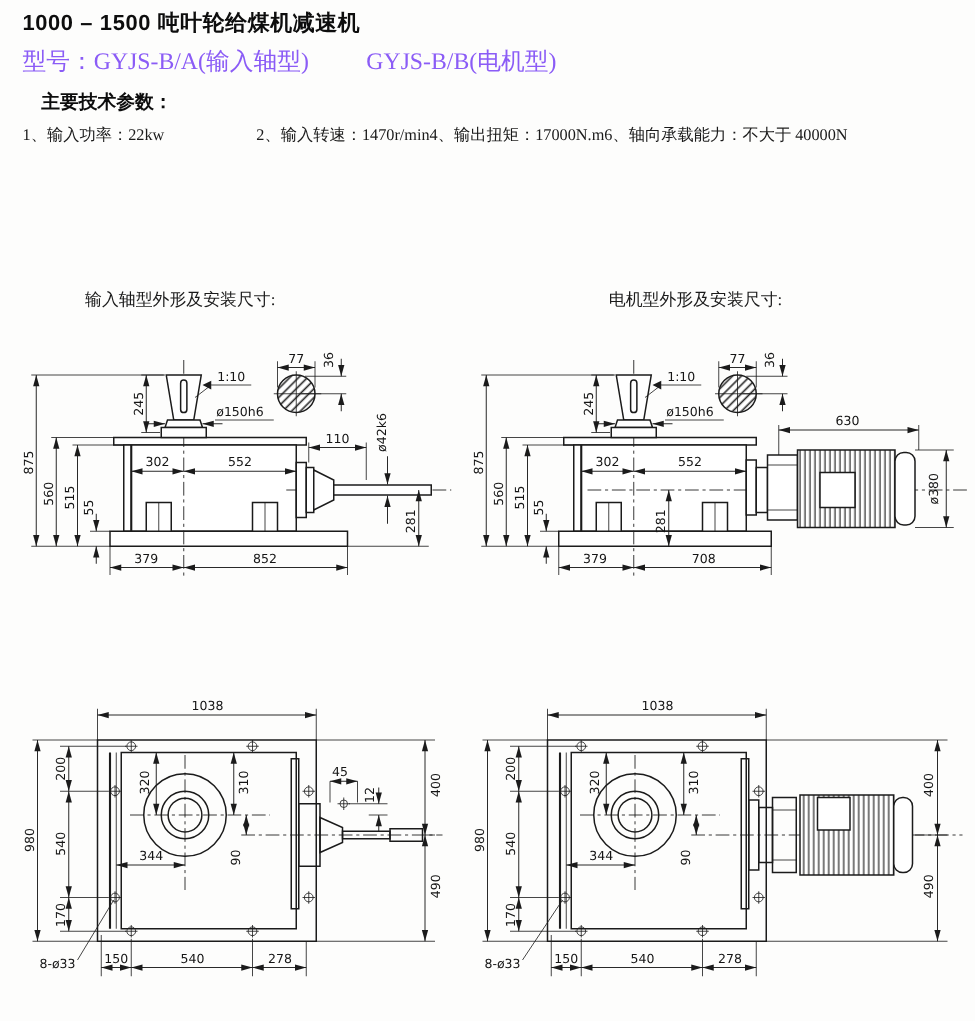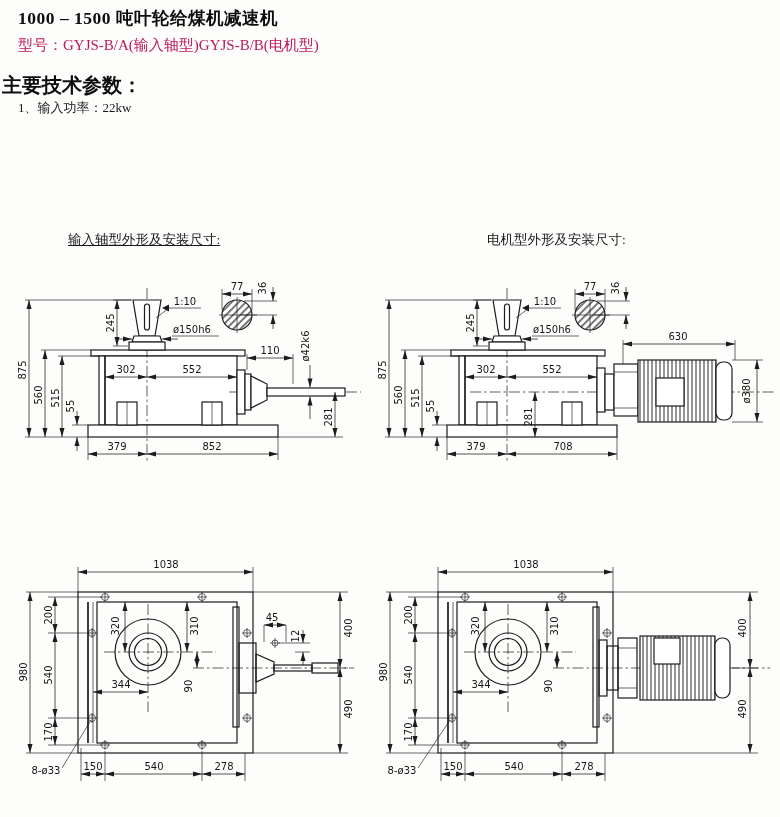--- a/index.html
+++ b/index.html
@@ -1,28 +1,28 @@
 <!DOCTYPE html>
 <html><head>
 <meta charset="utf-8">
 <style>
   html,body{margin:0;padding:0;background:#ffffff;}
   .page{position:relative;width:780px;height:817px;background:#fdfdfc;overflow:hidden;
         font-family:"Liberation Serif","DejaVu Serif",serif;color:#111;}
-  .title{position:absolute;left:18px;top:6px;font-family:Liberation Serif, serif;
+  .title{position:absolute;left:18px;top:6px;font-family:Liberation Sans, sans-serif;
          font-weight:bold;font-size:17.5px;letter-spacing:0.5px;color:#0d0d0d;}
-  .model-line{position:absolute;left:18px;top:36px;font-size:15px;display:flex;color:#be185d;}
-  .params-heading{position:absolute;left:2px;top:72px;font-family:"Liberation Sans","DejaVu Sans",sans-serif;
-         font-weight:bold;font-size:20px;color:#0d0d0d;}
+  .model-line{position:absolute;left:18px;top:36px;font-size:19px;display:flex;gap:46px;color:#8b5cf6;}
+  .params-heading{position:absolute;left:33px;top:72px;font-family:"Liberation Sans","DejaVu Sans",sans-serif;
+         font-weight:bold;font-size:15px;color:#0d0d0d;}
   .params{position:absolute;left:18px;top:97px;display:flex;font-size:13px;color:#1a1a1a;}
   .params .col{display:flex;flex-direction:row;}
   .params .col1{width:187px;}
   .params .col div{line-height:21.5px;}
   .sec-label{position:absolute;top:231px;font-size:13.5px;color:#1a1a1a;}
-  .sec-label.left{left:68px;text-decoration:underline;}
+  .sec-label.left{left:68px;}
   .sec-label.right{left:440px;margin-left:47px;}
   svg.drw{position:absolute;overflow:visible;}
   .o{fill:#ffffff;stroke:#1b1b1b;stroke-width:1.2;}
   .oo{fill:none;stroke:#1b1b1b;stroke-width:1.2;}
   .o2{fill:none;stroke:#1b1b1b;stroke-width:1.7;}
   .e{fill:none;stroke:#1b1b1b;stroke-width:0.65;}
   .d{fill:none;stroke:#1b1b1b;stroke-width:0.75;}
   .c{fill:none;stroke:#1b1b1b;stroke-width:0.7;stroke-dasharray:11 3 2.5 3;}
   .fin{fill:url(#fins);stroke:#1b1b1b;stroke-width:1.2;}
   .ht{fill:url(#hat);stroke:#1b1b1b;stroke-width:1.2;}
@@ -57,20 +57,25 @@
   <div class="model-line">
     <span>型号：GYJS-B/A(输入轴型)</span>
     <span>GYJS-B/B(电机型)</span>
   </div>
 
   <div class="params-heading">主要技术参数：</div>
   <div class="params">
     <div class="col col1">
       <div>1、输入功率：22kw</div>
     </div>
+    <div class="col">
+      <div>2、输入转速：1470r/min</div>
+      <div>4、输出扭矩：17000N.m</div>
+      <div>6、轴向承载能力：不大于 40000N</div>
+    </div>
   </div>
 
   <div class="sec-label left">输入轴型外形及安装尺寸:</div>
   <div class="sec-label right">电机型外形及安装尺寸:</div>
 
   <svg class="drw" style="left:15px;top:270px" width="360" height="200" viewBox="0 0 360 200">
     <g>
       <rect class="o" x="76" y="80" width="154" height="6"></rect>
       <rect class="o" x="84" y="86" width="138" height="69"></rect>
       <line class="o2" x1="90" y1="86" x2="90" y2="155"></line>

